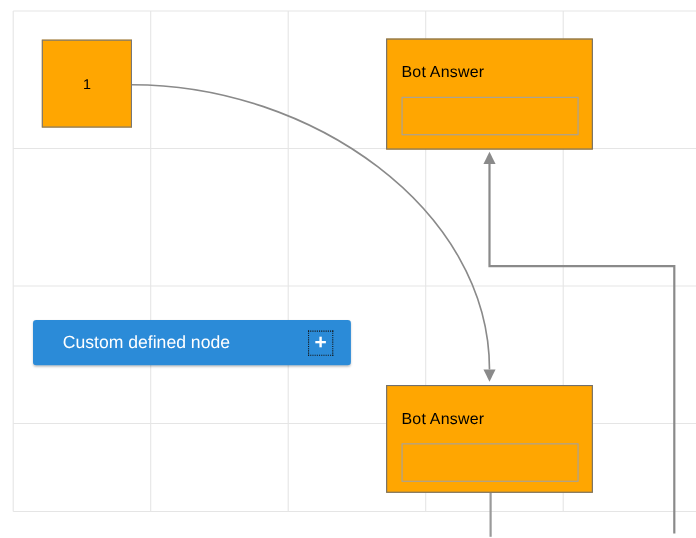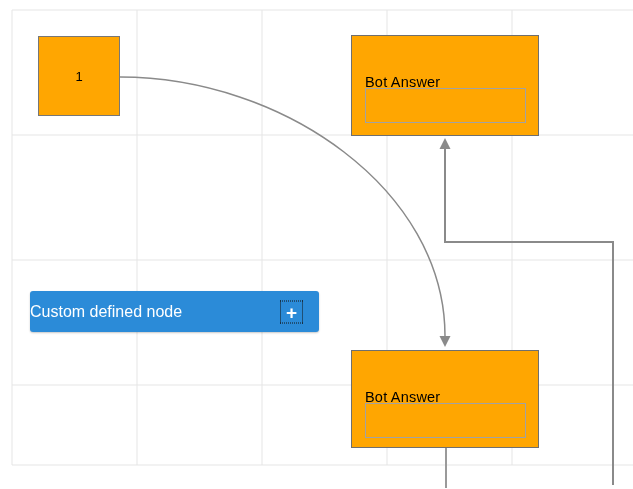--- a/index.html
+++ b/index.html
@@ -1,27 +1,27 @@
 <!DOCTYPE html>
 <html><head>
 <meta charset="utf-8">
 <style>
   html,body{margin:0;padding:0;background:#ffffff;}
   body{font-family:"Liberation Sans",sans-serif;}
   #app{position:relative;width:633px;height:489px;background:#ffffff;overflow:hidden;}
   #diagram-svg{position:absolute;left:0;top:0;width:633px;height:489px;}
   .node{position:absolute;box-sizing:border-box;border:1.5px solid #6f6f6f;}
   .square-node{display:flex;align-items:center;justify-content:center;font-size:13px;}
-  .bot-node .bot-title{padding:38px 14px 0 13px;font-size:14.5px;letter-spacing:0.2px;}
+  .bot-node .bot-title{padding:22px 14px 0 13px;font-size:14.5px;letter-spacing:0.2px;}
   .bot-node .bot-input{position:absolute;left:13px;right:12px;top:52px;height:33px;
       border:1px solid #a2a2a2;background:transparent;}
   .palette-item{position:absolute;box-sizing:border-box;border-radius:3px;
       display:flex;align-items:center;cursor:pointer;
       box-shadow:0 1px 2px rgba(0,0,0,0.22);}
-  .palette-item .palette-label{font-size:16px;}
+  .palette-item .palette-label{padding-left:27px;font-size:16px;}
   .plus-box{position:absolute;right:16px;top:50%;transform:translateY(-50%);
       width:21px;height:21px;border:1px dotted #141414;
       display:flex;align-items:center;justify-content:center;
       font-size:19px;font-weight:600;color:#ffffff;line-height:1;}
 </style>
 </head>
 <body>
 
 <div id="app">
 

